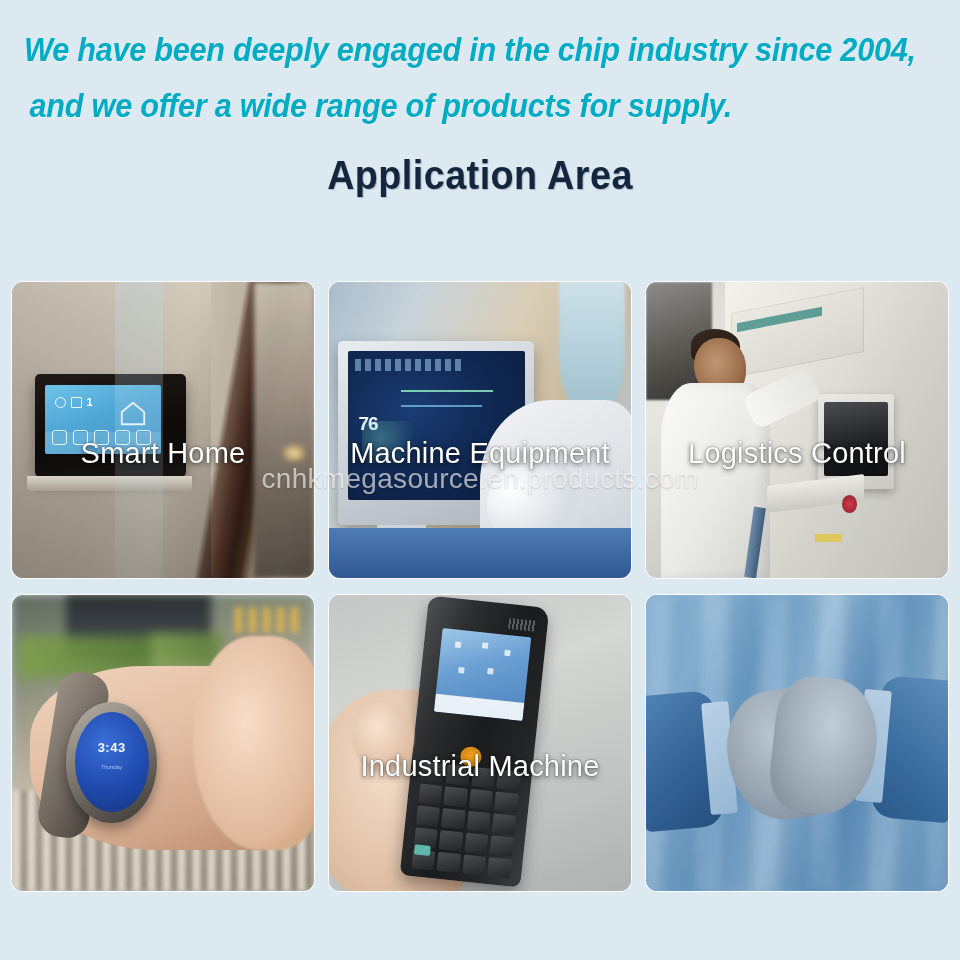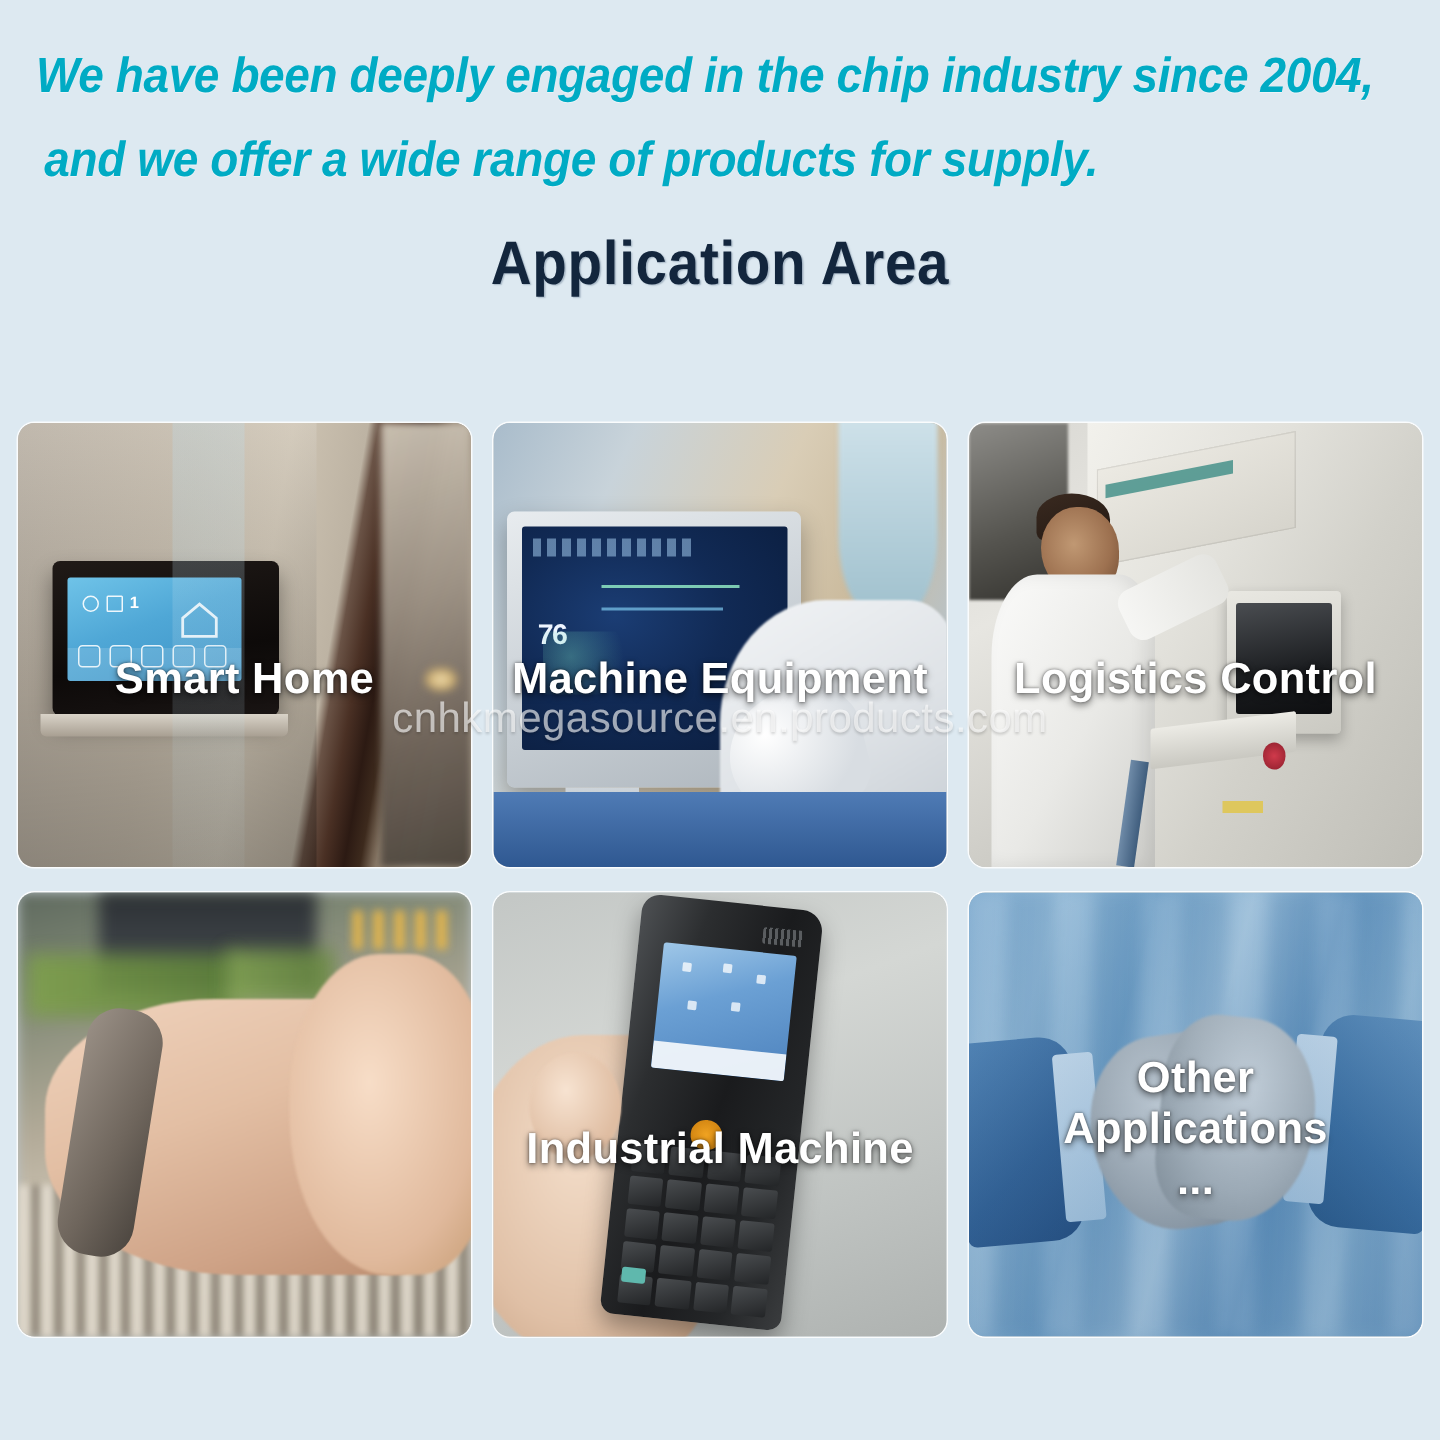--- a/index.html
+++ b/index.html
@@ -69,21 +69,21 @@
     box-shadow: 0 0 0 1px rgba(255,255,255,0.85);
   }
   .card-label {
     position: absolute;
     left: 0;
     right: 0;
     z-index: 9;
     text-align: center;
     color: #ffffff;
     font-family: "Liberation Sans", sans-serif;
-    font-weight: bold;
+    font-weight: normal;
     font-size: 29px;
     letter-spacing: 0.2px;
     text-shadow: 0 2px 5px rgba(0,0,0,0.55), 0 0 2px rgba(0,0,0,0.5);
     line-height: 1.18;
   }
   .scene { position: absolute; inset: 0; }
 
   
   .c1-wall {
     position: absolute; inset: 0;
@@ -553,20 +553,26 @@
     <div class="scene">
       <div class="c4-bg"></div>
       <div class="c4-dark-bldg"></div>
       <div class="c4-green"></div>
       <div class="c4-green2"></div>
       <div class="c4-lights"></div>
       <div class="c4-rail"></div>
       <div class="c4-arm"></div>
       <div class="c4-hand"></div>
       <div class="c4-strap"></div>
+      <div class="c4-watch">
+        <div class="c4-face">
+          <div class="c4-time">3:43</div>
+          <div class="c4-sub">Thursday</div>
+        </div>
+      </div>
     </div>
   </div>
 
   <div class="card">
     <div class="scene">
       <div class="c5-bg"></div>
       <div class="c5-hand"></div>
       <div class="c5-device">
         <div class="c5-speaker"></div>
         <div class="c5-screen">
@@ -611,22 +617,17 @@
       <div class="c6-bg"></div>
       <div class="c6-stripes"></div>
       <div class="c6-sleeveL"></div>
       <div class="c6-sleeveR"></div>
       <div class="c6-cuffL"></div>
       <div class="c6-cuffR"></div>
       <div class="c6-handL"></div>
       <div class="c6-handR"></div>
       <div class="c6-overlay"></div>
     </div>
-    <div class="card-label" style="top:36%">
-      <div>Other</div>
-      <div>Applications</div>
-      <div>...</div>
-    </div>
   </div>
 
 </div>
 
 <div class="watermark">cnhkmegasource.en.products.com</div>
 
 </body></html>

